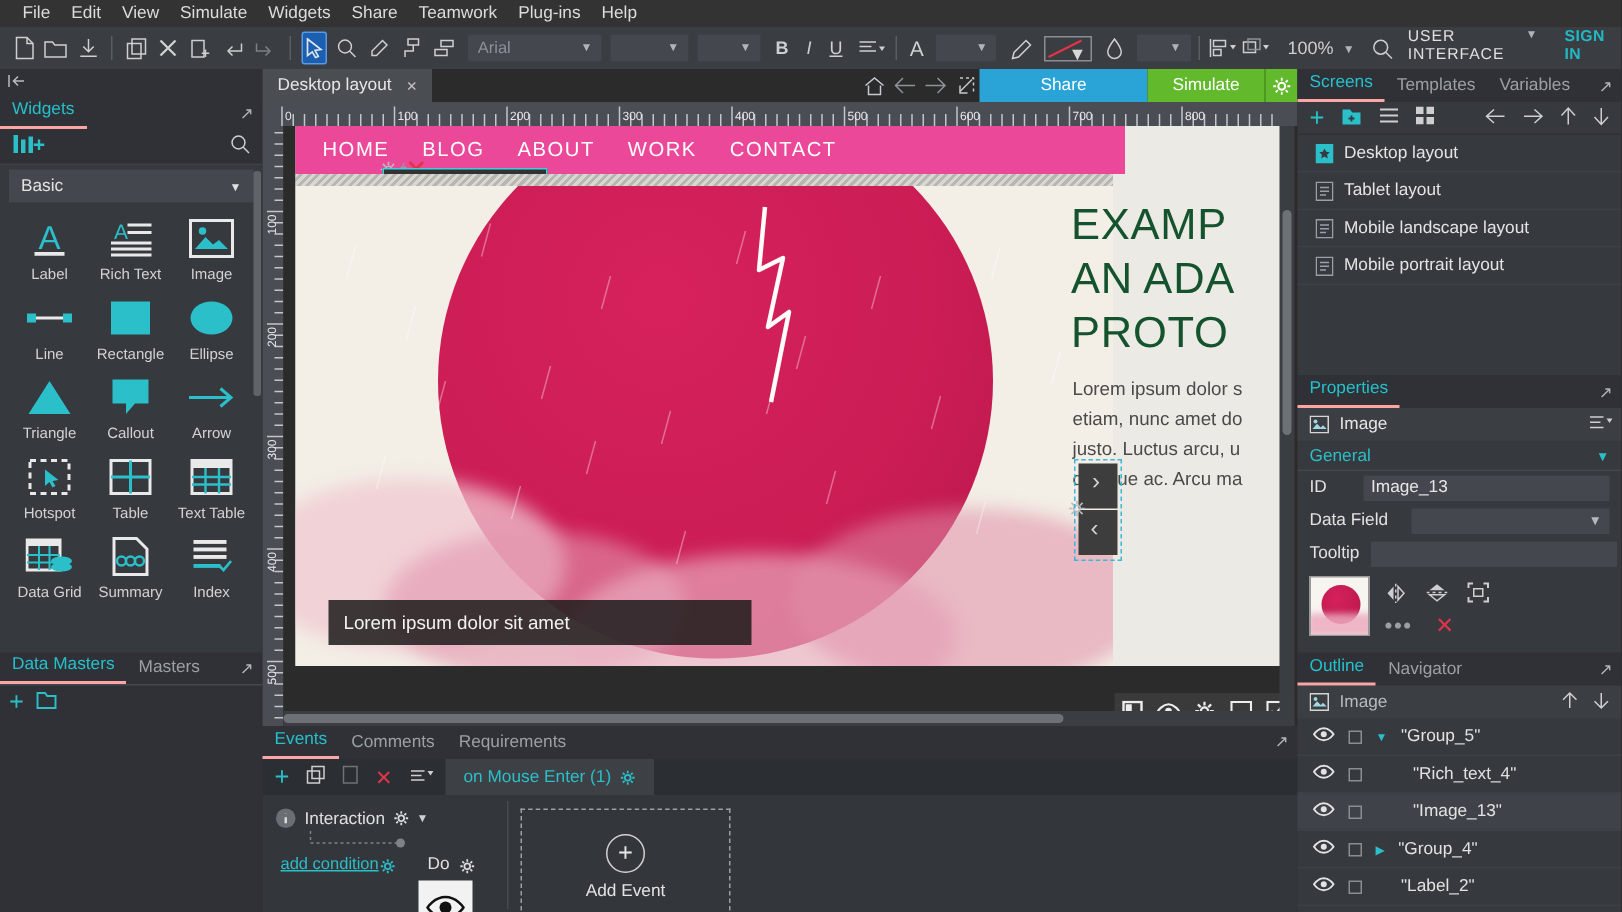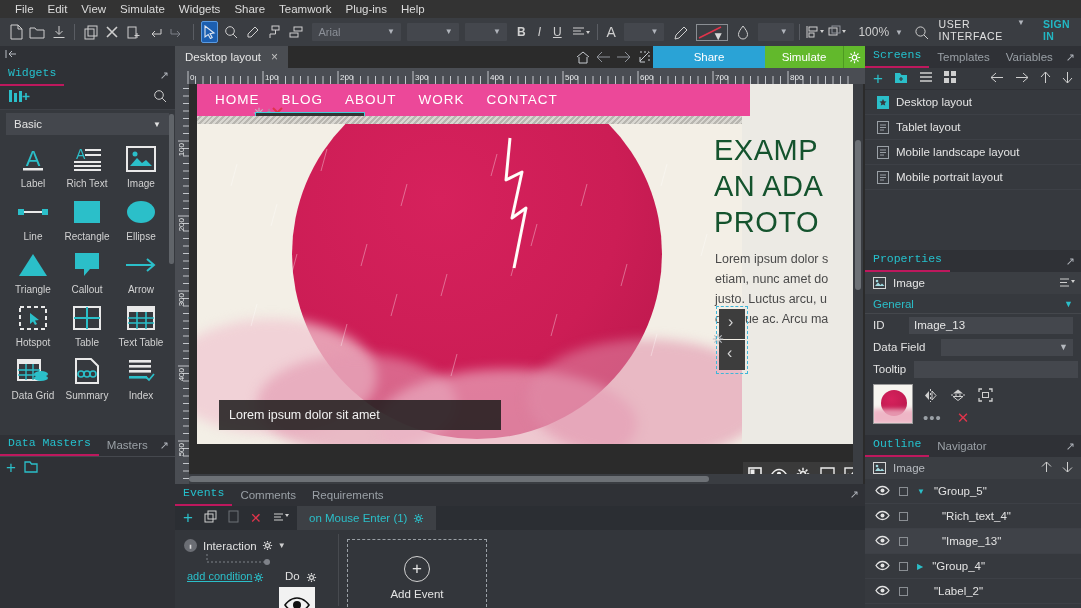--- a/index.html
+++ b/index.html
@@ -35,21 +35,21 @@
   .sign-in { color:#22b8c4; font-size:10.5px; font-weight:bold; letter-spacing:.3px;
     padding:0 8px; }
   .ui-label { color:#e0e0e0; font-size:10.5px; letter-spacing:.6px; padding:0 6px; }
 
   
   .left { position:absolute; left:0; top:46px; width:175px; bottom:0; background:#36393e; }
   .lp-topstrip { height:18px; background:#2f3136; display:flex; align-items:center; padding-left:4px;}
   .panel-tabs { height:22px; background:#2f3136; display:flex; align-items:flex-end;
     position:relative; }
   .panel-tab { font-size:11.5px; color:#9aa0a6; padding:0 8px 3px 8px; line-height:16px; }
-  .panel-tab.active { color:#25c0cc; border-bottom:2px solid #be185d;font-family:Liberation Mono, monospace; }
+  .panel-tab.active { color:#25c0cc; border-bottom:2px solid #fca5a5; }
   .panel-expand { position:absolute; right:6px; bottom:4px; color:#b0b4bb; font-size:11px; }
   .search-row { height:24px; background:#2f3136; display:flex; align-items:center;
     padding:0 8px; border-bottom:1px solid #3d4046; }
   .search-row .grow { flex:1; }
   .dd-row { height:22px; margin:3px 6px; background:#44474d; display:flex; align-items:center;
     padding:0 8px; font-size:11.5px; color:#e2e2e2; justify-content:space-between;}
   .wgrid { display:flex; flex-wrap:wrap; padding:4px 0 0 0; }
   .wcell { width:54px; margin:0 0 6px 0; display:flex; flex-direction:column;
     align-items:center; }
   .wcell .gfx { height:34px; display:flex; align-items:center; justify-content:center; }

